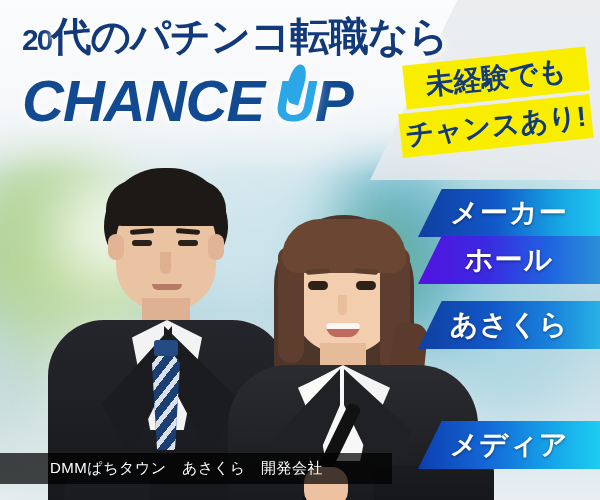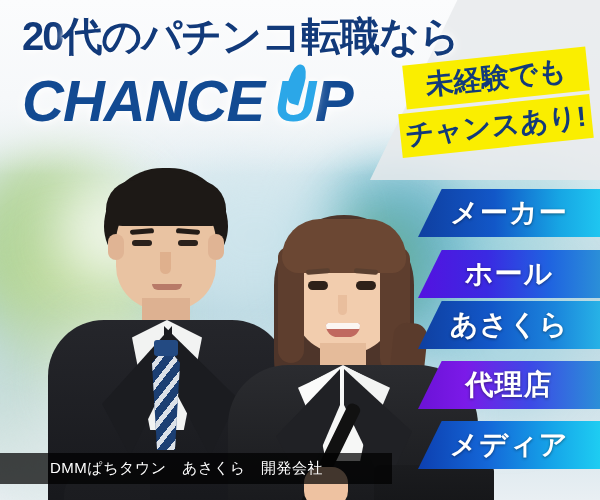--- a/index.html
+++ b/index.html
@@ -152,21 +152,21 @@
     background:linear-gradient(180deg,#1b1c1f,#0b0c0d);border-radius:6px;
   }
 
   
   .headline{
     position:absolute;left:22px;top:16px;
     font-size:40px;font-weight:700;color:#123a7a;letter-spacing:-1px;
     text-shadow:0 0 7px rgba(255,255,255,.95),0 0 14px rgba(255,255,255,.9),0 0 3px #fff;
     white-space:nowrap;line-height:1;
   }
-  .headline .num{font-size:40px;letter-spacing:-2px;}
+  .headline .num{font-size:30px;letter-spacing:-2px;}
 
   .chance{
     position:absolute;left:22px;top:72px;white-space:nowrap;line-height:1;
     font-size:58px;font-weight:700;font-style:italic;letter-spacing:-1px;
     color:#124a92;
     text-shadow:0 0 8px rgba(255,255,255,.95),0 0 16px rgba(255,255,255,.85);
   }
   .chance .up{position:relative;display:inline-block;margin-left:10px;}
   .chance .u{color:#2ba7e8;position:relative;display:inline-block;}
   .chance .swoosh{
@@ -188,21 +188,21 @@
   .menu{position:absolute;left:0;top:0;width:600px;height:500px;}
   .mbtn{
     position:absolute;right:0;height:48px;width:182px;
     clip-path:polygon(13% 0,100% 0,100% 100%,0 100%);
     display:flex;align-items:center;justify-content:center;
     color:#fff;font-size:28px;font-weight:700;letter-spacing:1px;
     text-shadow:0 1px 3px rgba(0,0,0,.45);
     white-space:nowrap;
   }
   .mbtn.m1{top:189px;background:linear-gradient(90deg,#0f3fa0 0%,#1257c8 42%,#17a6e4 78%,#1fc6f0 100%);}
-  .mbtn.m2{top:250px;background:linear-gradient(90deg,#5412e0 0%,#3a2ae2 38%,#1f63e0 72%,#2b8fd8 100%);}
+  .mbtn.m2{top:236px;background:linear-gradient(90deg,#5412e0 0%,#3a2ae2 38%,#1f63e0 72%,#2b8fd8 100%);}
   .mbtn.m3{top:301px;background:linear-gradient(90deg,#0f3fa0 0%,#1257c8 40%,#1b86dc 76%,#27b2e6 100%);}
   .mbtn.m4{top:361px;background:linear-gradient(90deg,#6b12d6 0%,#7b1ae8 26%,#3c4ae6 62%,#2b8fd8 100%);}
   .mbtn.m5{top:421px;background:linear-gradient(90deg,#0d3faf 0%,#1467d8 38%,#15a2e8 72%,#1ecdf2 100%);text-align:right;}
 
   
   .caption{
     position:absolute;left:0;top:453px;width:392px;height:31px;
     background:rgba(0,0,0,.72);
     display:flex;align-items:center;
   }
@@ -302,23 +302,20 @@
   <div class="menu">
     <div class="mbtn m1">
       <span>メーカー</span>
     </div>
     <div class="mbtn m2">
       <span>ホール</span>
     </div>
     <div class="mbtn m3">
       <span>あさくら</span>
     </div>
-    <div class="mbtn m4">
-      <span>代理店</span>
-    </div>
     <div class="mbtn m5">
       <span>メディア</span>
     </div>
   </div>
 
   <div class="caption">
     <span>DMMぱちタウン　あさくら　開発会社</span>
   </div>
 
 </div>

